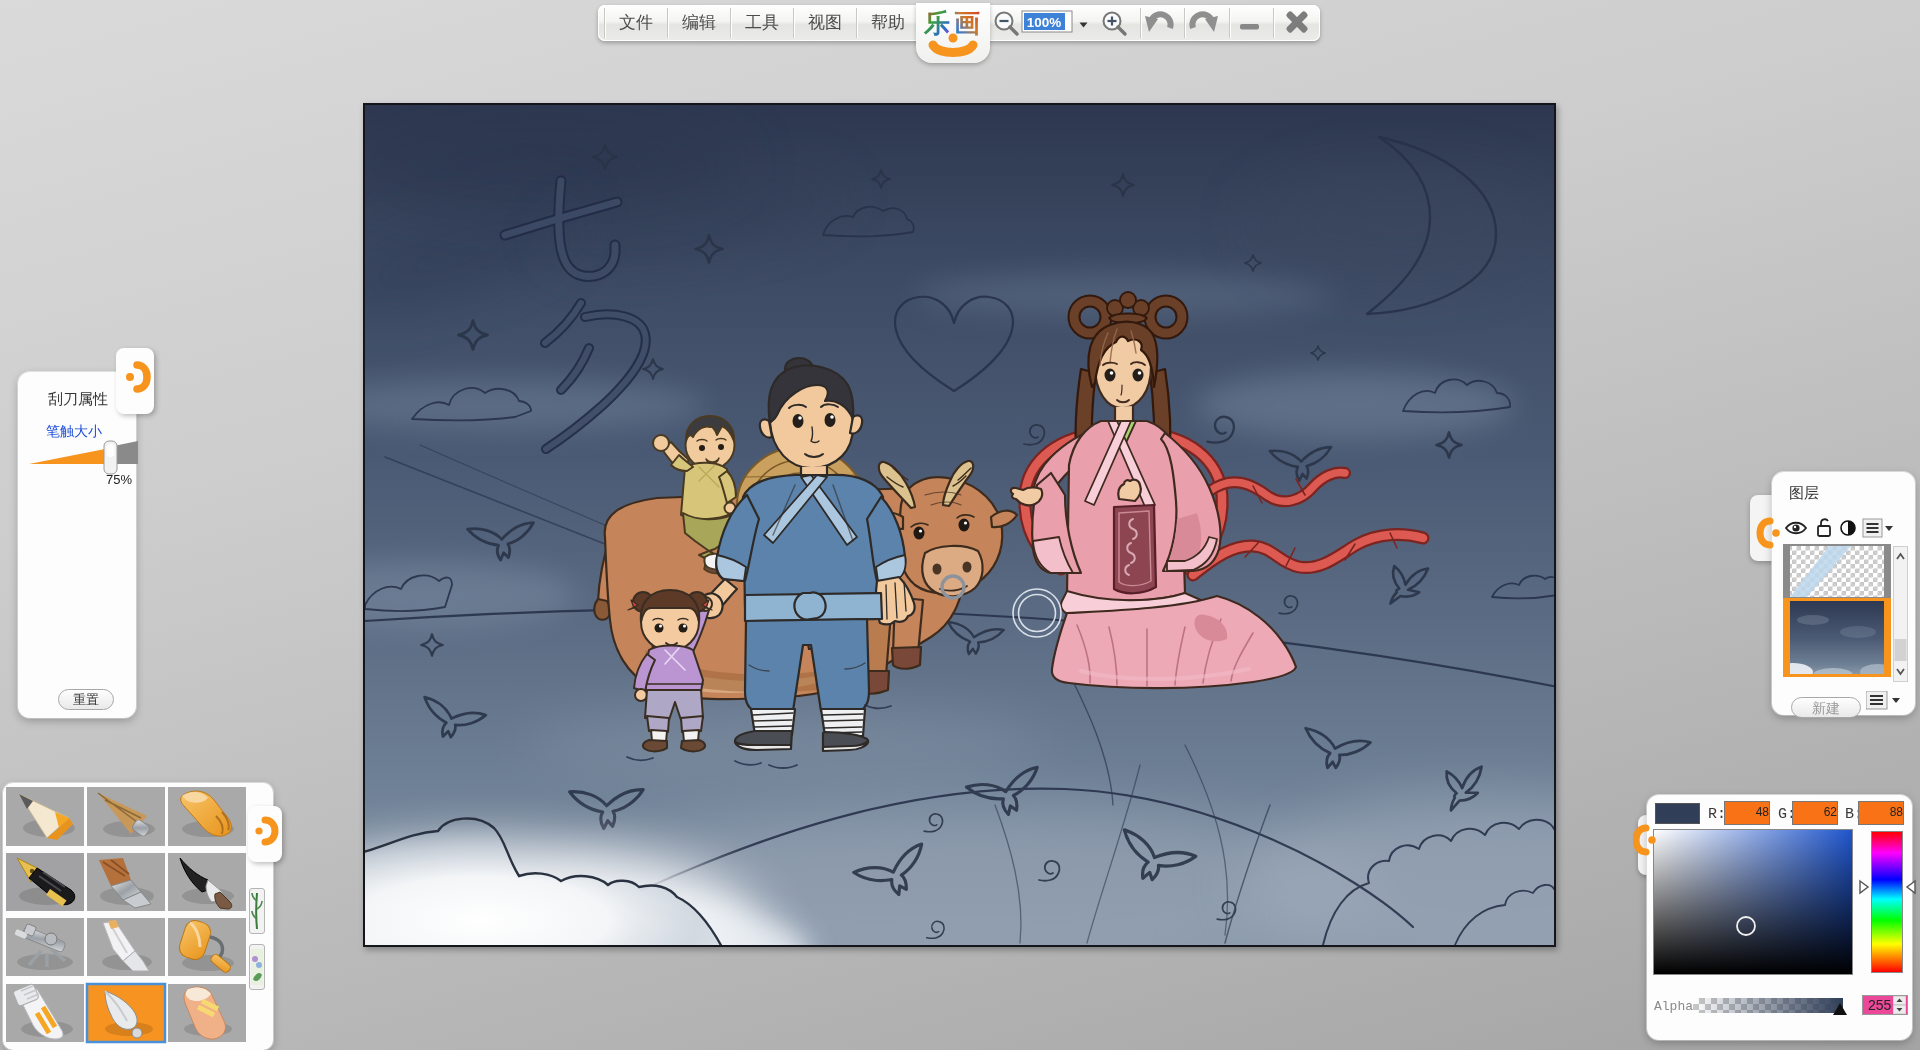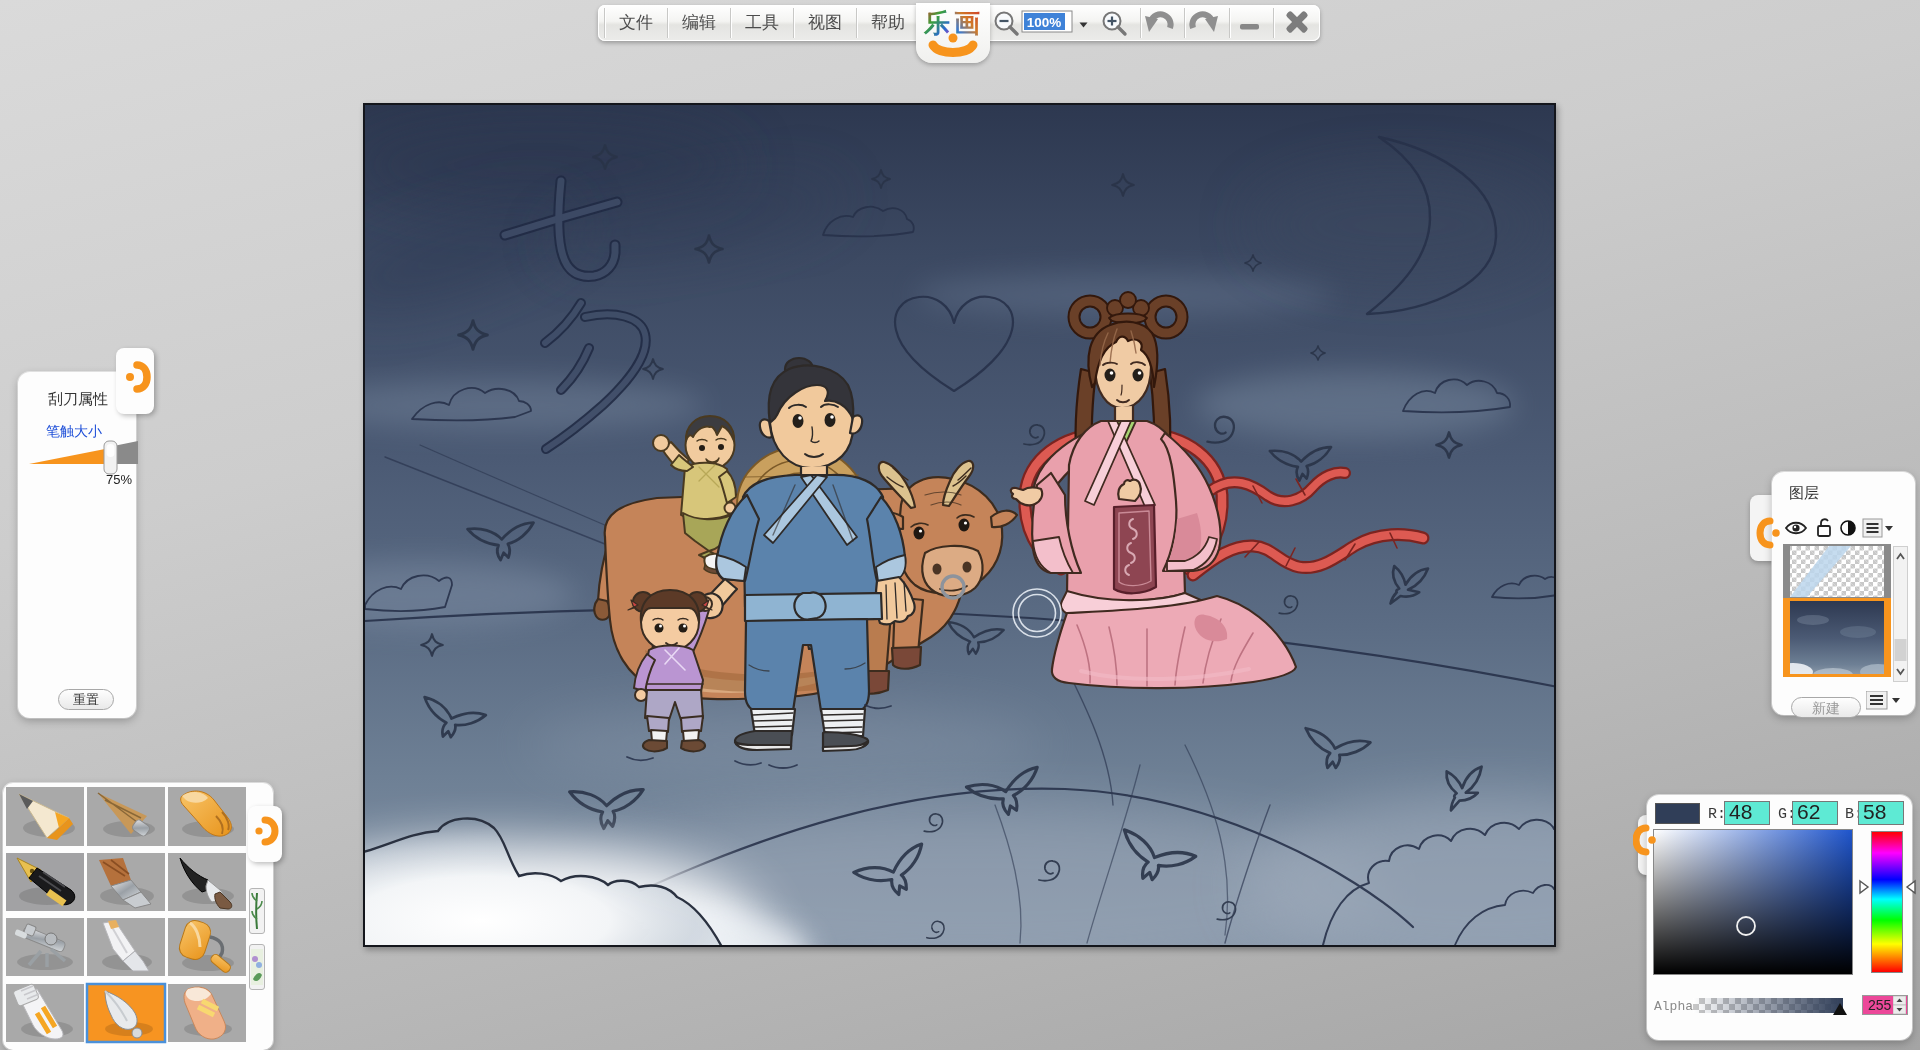--- a/index.html
+++ b/index.html
@@ -18,21 +18,21 @@
   .lpanel { left:18px; top:336px; width:118px; height:346px;margin-top:36px; }
   .ltab { position:absolute; left:116px; top:348px; width:38px; height:66px; background:#fdfdfd; border-radius:8px; box-shadow:2px 2px 5px rgba(0,0,0,.25); }
   
   .palette { left:3px; top:783px; width:270px; height:267px; border-radius:10px; }
   .ptab { position:absolute; left:248px; top:806px; width:34px; height:56px; background:#fdfdfd; border-radius:8px; box-shadow:2px 2px 5px rgba(0,0,0,.25); }
   .pbtn { position:absolute; left:249px; width:16px; height:46px; background:#f2f2f2; border:1px solid #b5b5b5; border-radius:3px; }
   
   .layers { left:1772px; top:472px; width:143px; height:243px;padding-left:16px; }
   
   .cpanel { left:1647px; top:795px; width:265px; height:245px; }
-  .cinput { position:absolute; background:#5eead4; border:1px solid #777; font-size:21px; color:#222; padding-left:4px; line-height:20px; }
+  .cinput { position:absolute; background:#f97316; border:1px solid #777; font-size:12px; color:#222; padding-left:4px; line-height:20px;text-align:right; }
   .clabel { position:absolute; font-family:"Liberation Mono", monospace; font-size:15px; color:#3a3a3a; }
   .checker { background-image: linear-gradient(45deg,#c8c8c8 25%,transparent 25%,transparent 75%,#c8c8c8 75%), linear-gradient(45deg,#c8c8c8 25%,transparent 25%,transparent 75%,#c8c8c8 75%); background-size:12px 12px; background-position:0 0,6px 6px; background-color:#fff; }
   .btnpill { position:absolute; background:linear-gradient(#fefefe,#e9e9e9); border:1px solid #a8a8a8; border-radius:11px; text-align:center; color:#333; }
 </style>
 </head>
 <body>
 
 <div class="canvas"><svg width="1189" height="840" viewBox="0 0 1189 840" xmlns="http://www.w3.org/2000/svg">
 <defs>
   <linearGradient id="sky" x1="0" y1="0" x2="0" y2="1">
@@ -747,21 +747,21 @@
 </div>
 
 <div style="position:absolute;left:1638px;top:815px;width:26px;height:60px;background:#f4f4f4;border-radius:8px;box-shadow:0 2px 5px rgba(0,0,0,.25);"></div>
 <div class="panel cpanel">
   <div style="position:absolute;left:8px;top:8px;width:45px;height:21px;background:#303e58;border:1px solid #555;"></div>
   <div class="clabel" style="left:61px;top:11px;">R:</div>
   <div class="cinput" style="left:77px;top:6px;width:46px;height:24px;">48</div>
   <div class="clabel" style="left:131px;top:11px;">G:</div>
   <div class="cinput" style="left:145px;top:6px;width:46px;height:24px;">62</div>
   <div class="clabel" style="left:198px;top:11px;">B:</div>
-  <div class="cinput" style="left:211px;top:6px;width:46px;height:24px;">58</div>
+  <div class="cinput" style="left:211px;top:6px;width:46px;height:24px;">88</div>
 
   <div style="position:absolute;left:6px;top:34px;width:200px;height:146px;background-image:linear-gradient(to bottom, rgba(0,0,0,0), #000), linear-gradient(to right, #ffffff, #1f55cc);border:1px solid #888;">
     <svg width="200" height="146">
         <circle cx="92" cy="96" r="9" fill="none" stroke="#f0f0f0" stroke-width="1.8"></circle>
       </svg>
   </div>
 
   <div style="position:absolute;left:224px;top:36px;width:32px;height:142px;border:1px solid #888;background:linear-gradient(to bottom,#ff0000,#ff00ff 15%,#0000ff 34%,#00ffff 48%,#00ff00 63%,#ffff00 80%,#ff0000 100%);"></div>
   <svg style="position:absolute;left:211px;top:84px;" width="12" height="16" viewBox="0 0 12 16">
       <polygon points="2,2 10,8 2,14" fill="#fff" stroke="#555" stroke-width="1.4"></polygon>

